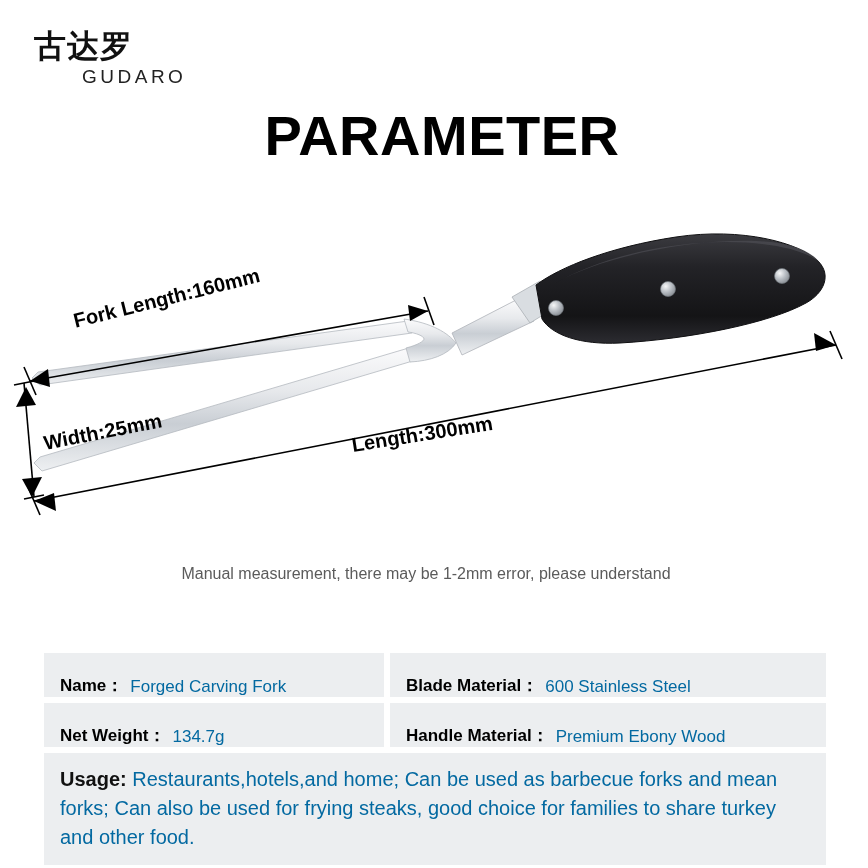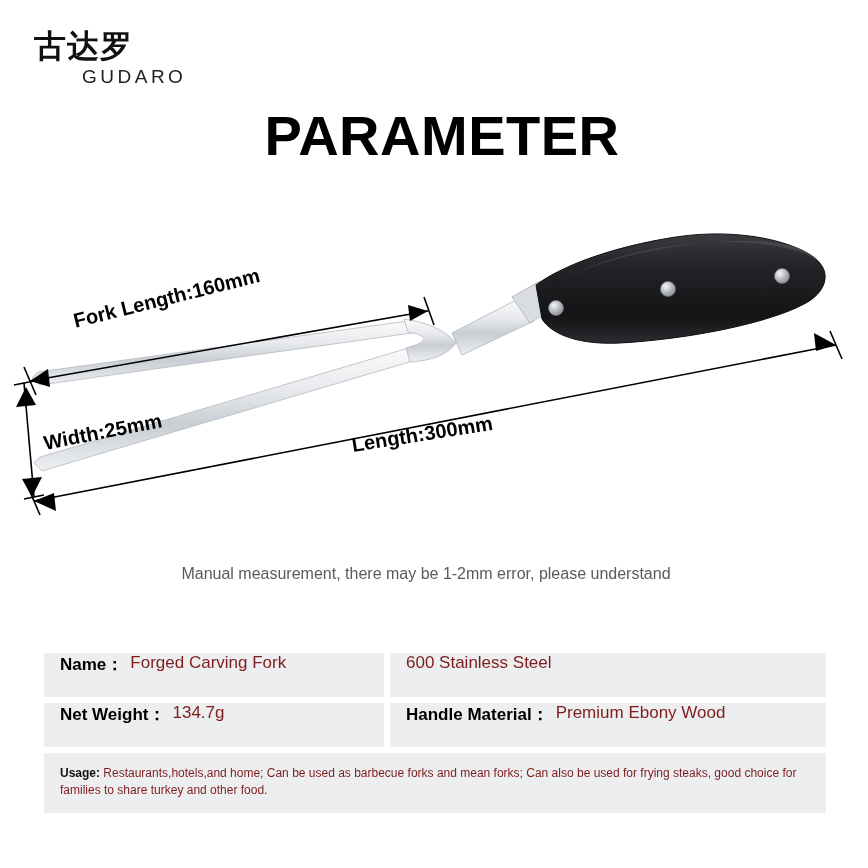--- a/index.html
+++ b/index.html
@@ -111,44 +111,44 @@
     width: 782px;
   }
   .spec-row {
     display: flex;
     gap: 6px;
     margin-bottom: 6px;
   }
   .spec-cell {
     background: #eceef0;
     display: flex;
-    align-items: flex-start;
+    align-items: flex-end;
     height: 44px;
     padding: 0 4px 0 16px;
     box-sizing: border-box;
     font-size: 17px;
   }
   .spec-cell.left  { width: 340px; }
   .spec-cell.right { width: 436px; }
   .spec-key {
     font-weight: bold;
     color: #000;
     margin-right: 7px;
     white-space: nowrap;
   }
   .spec-val {
-    color: #7f1d1d;
+    color: #0369a1;
     white-space: nowrap;
   }
   .usage-cell {
     background: #eceef0;
     width: 782px;
     box-sizing: border-box;
     padding: 12px 16px 13px 16px;
-    font-size: 12px;
+    font-size: 20px;
     line-height: 1.45;
     color: #111;
   }
   .usage-key {
     font-weight: bold;
   }
 </style>
 </head>
 <body>
 
@@ -240,20 +240,21 @@
 <div class="note">Manual measurement, there may be 1-2mm error, please understand</div>
 
 <div class="spec-table">
 
   <div class="spec-row">
     <div class="spec-cell left">
       <span class="spec-key">Name：</span>
       <span class="spec-val">Forged Carving Fork</span>
     </div>
     <div class="spec-cell right">
+      <span class="spec-key">Blade Material：</span>
       <span class="spec-val">600 Stainless Steel</span>
     </div>
   </div>
 
   <div class="spec-row">
     <div class="spec-cell left">
       <span class="spec-key">Net Weight：</span>
       <span class="spec-val">134.7g</span>
     </div>
     <div class="spec-cell right">

